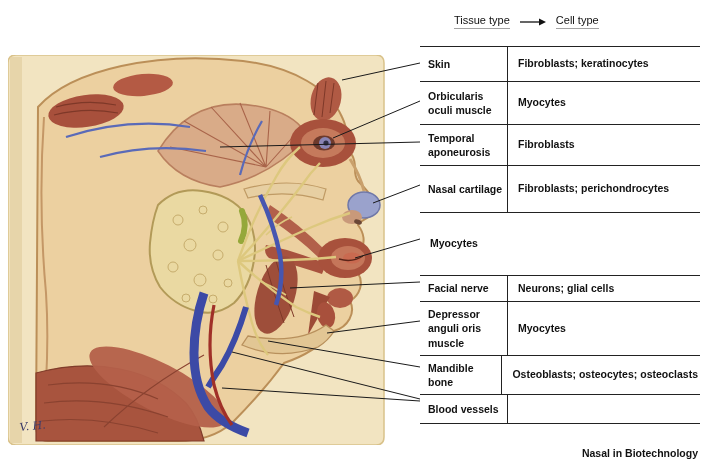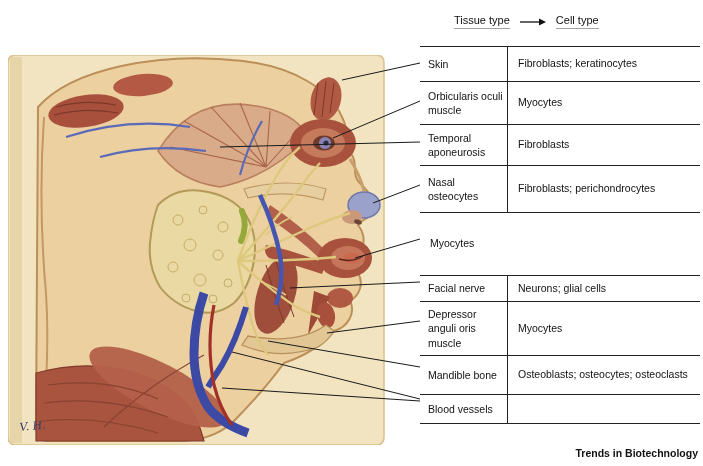--- a/index.html
+++ b/index.html
@@ -10,21 +10,21 @@
   .illus-wrap{position:absolute;left:8px;top:55px;width:388px;height:390px;}
   .leaders{position:absolute;left:0;top:0;width:703px;height:466px;pointer-events:none;}
   .tt-header{
     position:absolute;left:420px;top:14px;width:278px;
     display:flex;align-items:center;gap:10px;padding-left:34px;
     font-size:11px;
   }
   .tt-header .hlabel{border-bottom:1px solid #a3a3a3;padding-bottom:2px;}
   .dtable{
     position:absolute;left:420px;top:46px;width:280px;
-    border-top:1px solid #222;font-size:10.5px;
+    border-top:1px solid #222;font-size:10.5px;font-weight:bold;
   }
   .drow{display:flex;border-bottom:1px solid #222;}
   .dcell{display:flex;align-items:center;}
   .tissue{width:88px;border-right:1px solid #222;padding:2px 4px 2px 8px;line-height:1.35;box-sizing:border-box;}
   .ctype{flex:1;padding:2px 2px 2px 10px;white-space:nowrap;line-height:1.3;text-align:right;}
   .journal{
     position:absolute;right:5px;top:447px;font-size:10.5px;font-weight:bold;color:#111;
   }
 </style>
 </head>
@@ -182,21 +182,21 @@
     </div>
     <div class="drow" style="height:42px">
       <div class="dcell tissue">Orbicularis oculi muscle</div>
       <div class="dcell ctype">Myocytes</div>
     </div>
     <div class="drow" style="height:40px">
       <div class="dcell tissue">Temporal aponeurosis</div>
       <div class="dcell ctype">Fibroblasts</div>
     </div>
     <div class="drow" style="height:46px">
-      <div class="dcell tissue">Nasal osteocytes</div>
+      <div class="dcell tissue">Nasal cartilage</div>
       <div class="dcell ctype">Fibroblasts; perichondrocytes</div>
     </div>
     <div class="drow" style="height:62px">
       <div class="dcell ctype">Myocytes</div>
     </div>
     <div class="drow" style="height:25px">
       <div class="dcell tissue">Facial nerve</div>
       <div class="dcell ctype">Neurons; glial cells</div>
     </div>
     <div class="drow" style="height:53px">
@@ -205,15 +205,15 @@
     </div>
     <div class="drow" style="height:38px">
       <div class="dcell tissue">Mandible bone</div>
       <div class="dcell ctype">Osteoblasts; osteocytes; osteoclasts</div>
     </div>
     <div class="drow" style="height:28px">
       <div class="dcell tissue">Blood vessels</div>
     </div>
   </div>
 
-  <div class="journal">Trends in Biotechnology</div>
+  <div class="journal">Nasal in Biotechnology</div>
 
 </div>
 
 </body></html>

